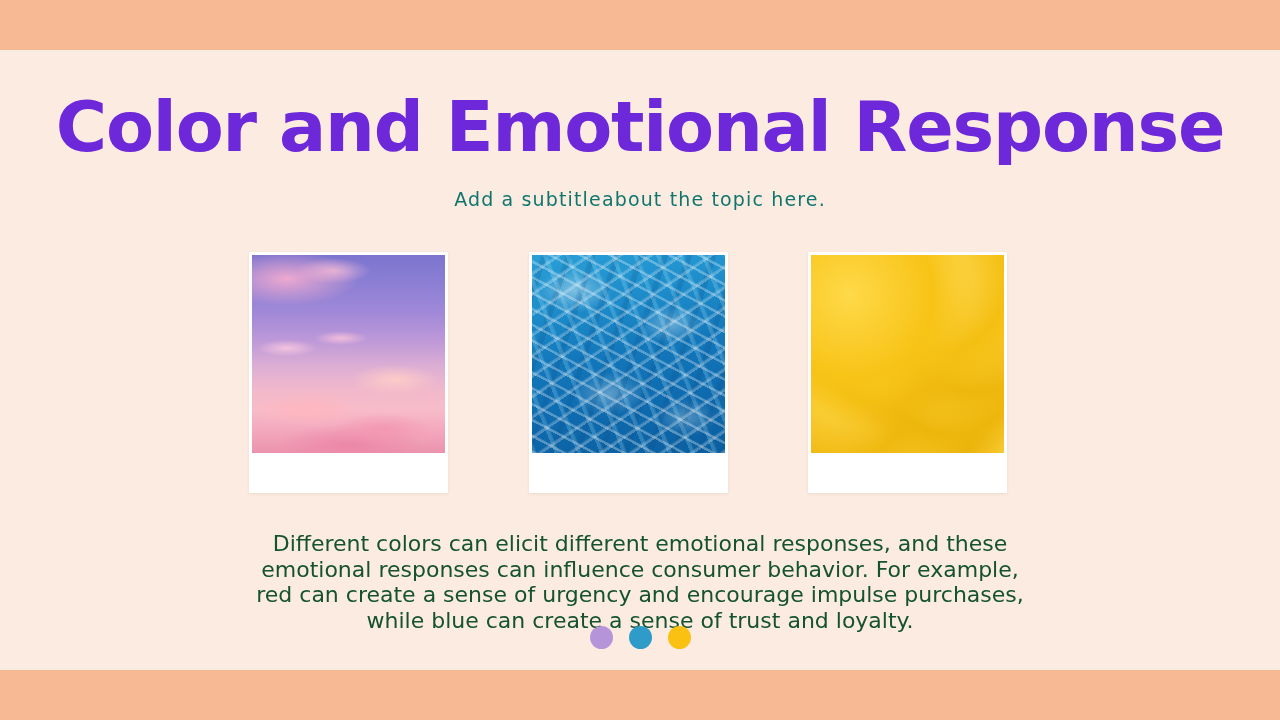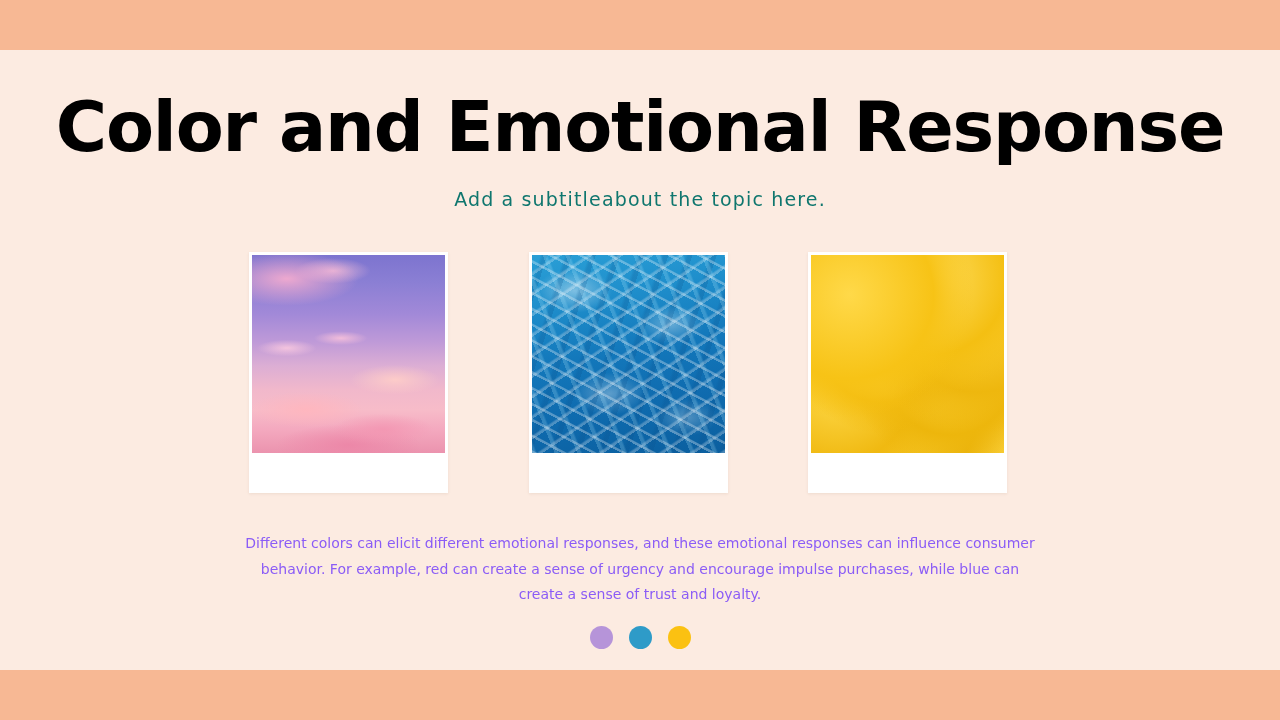--- a/index.html
+++ b/index.html
@@ -36,21 +36,21 @@
     position: absolute;
     top: 92px;
     left: 0;
     width: 1280px;
     text-align: center;
     font-family: "DejaVu Sans", sans-serif;
     font-size: 70px;
     font-weight: 700;
     letter-spacing: -1.2px;
     line-height: 1.0;
-    color: #000000;
+    color: #6d28d9;
     white-space: nowrap;
   }
 
   .subtitle {
     position: absolute;
     top: 188px;
     left: 0;
     width: 1280px;
     text-align: center;
     font-family: "DejaVu Sans", sans-serif;
@@ -158,23 +158,23 @@
   }
 
   
   .body-text {
     position: absolute;
     top: 531px;
     left: 240px;
     width: 800px;
     text-align: center;
     font-family: "DejaVu Sans", sans-serif;
-    font-size: 14px;
+    font-size: 22px;
     line-height: 25.5px;
-    color: #8b5cf6;
+    color: #14532d;
   }
 
   
   .dots {
     position: absolute;
     top: 626px;
     left: 0;
     width: 1280px;
     display: flex;
     justify-content: center;

